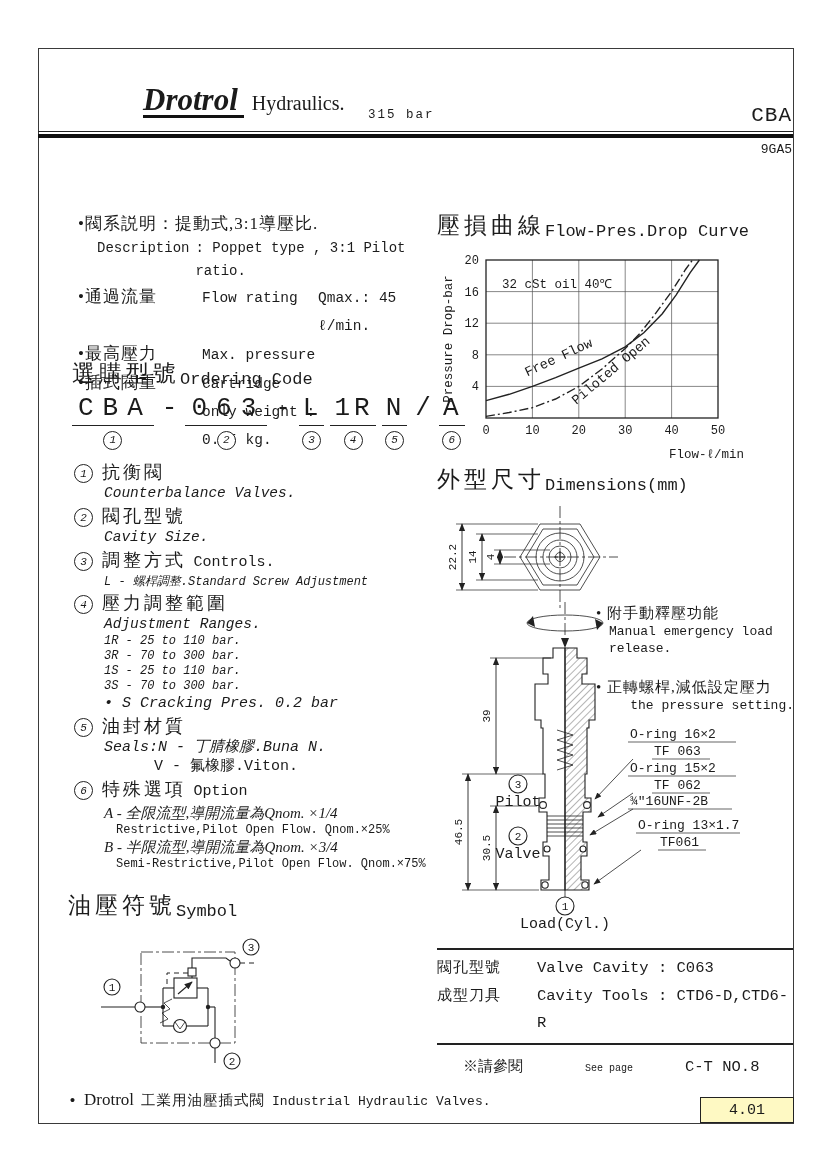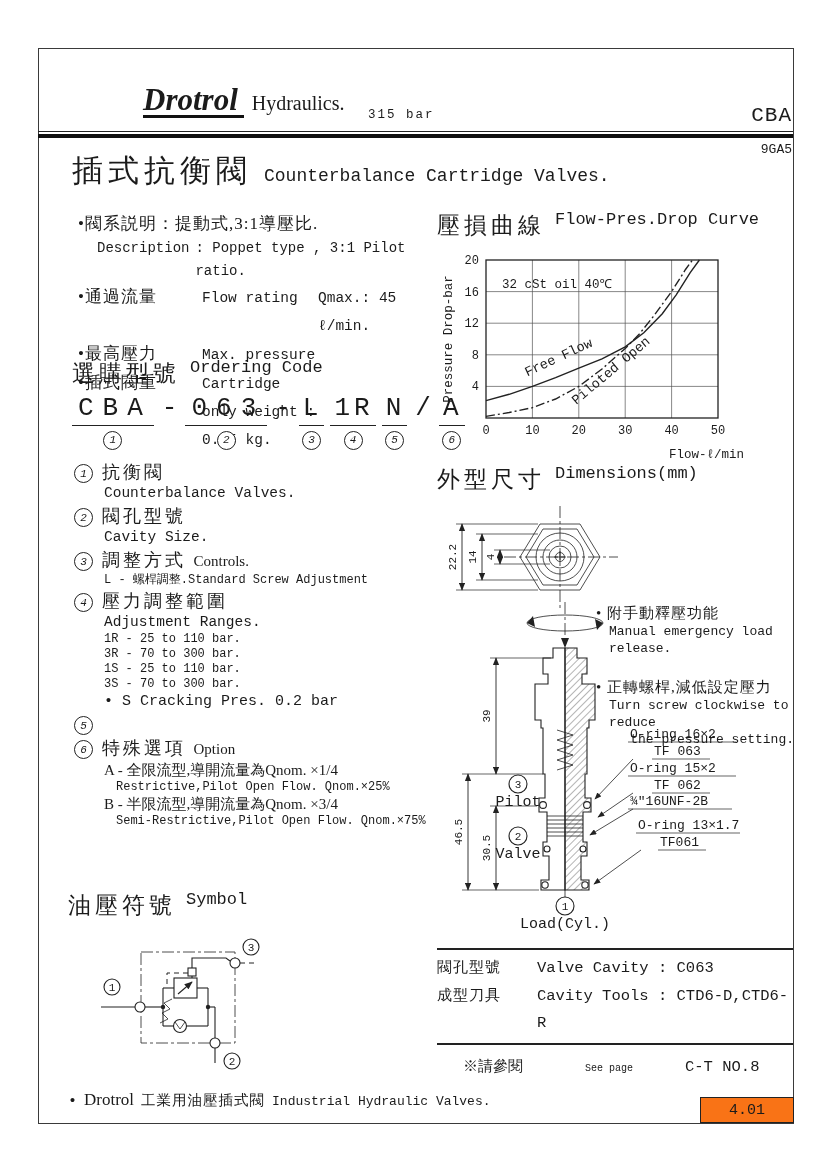--- a/index.html
+++ b/index.html
@@ -32,21 +32,21 @@
   .specs{left:78px;top:210px;width:360px;}
   .spec-line1{font-size:17px;letter-spacing:1px;line-height:27px;}
   .spec-line1b{display:flex;gap:6px;font-size:14px;line-height:23px;padding-left:14px;}
   .spec-line1b .lab{width:108px;text-align:right;}
   .spec-row{display:flex;align-items:baseline;line-height:28px;}
   .spec-zh{font-size:17px;letter-spacing:1px;width:124px;flex:none;}
   .spec-en{font-size:14.5px;width:116px;flex:none;}
   .spec-val{font-size:14.5px;}
 
   
-  .sec-head{display:flex;align-items:flex-start;gap:10px;white-space:nowrap;}
+  .sec-head{display:flex;align-items:flex-end;white-space:nowrap;}
   .sec-zh{font-size:23px;letter-spacing:4px;}
   .sec-en{font-size:17px;}
   .head-order{left:72px;top:358px;}
   .head-symbol{left:68px;top:890px;}
   .head-chart{left:437px;top:210px;}
   .head-dims{left:437px;top:464px;}
 
   
   .oc-line{left:72px;top:394px;display:flex;align-items:flex-start;}
   .oc-group{display:inline-flex;flex-direction:column;align-items:center;margin-right:6px;}
@@ -55,25 +55,25 @@
   .oc-sep{font-size:26px;line-height:1.15;margin:0 8px 0 2px;}
   .cnum{display:inline-flex;width:17px;height:17px;border:1px solid #222;border-radius:50%;
         align-items:center;justify-content:center;font-size:11px;flex:none;background:#fff;}
   .oc-group .cnum{margin-top:5px;}
 
   
   .items{left:74px;top:460px;width:364px;}
   .item{display:flex;gap:9px;margin-bottom:1px;}
   .item .cnum{margin-top:4px;}
   .item-zh{font-size:18px;letter-spacing:3px;line-height:24px;}
-  .inline-en{font-size:15px;letter-spacing:0;font-family:Liberation Serif, serif;}
+  .inline-en{font-size:15px;letter-spacing:0;}
   .item-en{font-size:14.5px;line-height:19px;}
   .item-small{font-size:12px;line-height:15px;}
   .item-bullet{font-size:15px;line-height:19px;}
-  .ind1{padding-left:2px;} .ind2{padding-left:14px;} .ind3{padding-left:52px;}
+  .ind1{padding-left:2px;font-style:italic;} .ind2{padding-left:14px;} .ind3{padding-left:52px;}
 
   
   svg text{fill:#1b1b1b;}
   .grid{stroke:#555;stroke-width:0.7;}
   .axis{fill:none;stroke:#222;stroke-width:1.3;}
   .curve{fill:none;stroke:#222;stroke-width:1.4;}
   .tick{font:12px "Liberation Mono","DejaVu Sans Mono",monospace;}
   .anno{font:12.5px "Liberation Mono","DejaVu Sans Mono",monospace;}
   .axlab{font:12.5px "Liberation Mono","DejaVu Sans Mono",monospace;}
   .clab{font:13.5px "Liberation Mono","DejaVu Sans Mono",monospace;}
@@ -113,42 +113,38 @@
   .see-en{font-size:10px;margin-left:48px;}
   .see-page{font-size:15.5px;margin-left:38px;}
 
   
   .footer{left:68px;top:1090px;display:flex;align-items:baseline;gap:7px;white-space:nowrap;}
   .foot-bullet{font-size:15px;}
   .foot-brand{font-family:"Liberation Serif","DejaVu Serif",serif;font-size:17px;}
   .foot-zh{font-size:14.5px;letter-spacing:1px;}
   .foot-en{font-size:13px;}
   .page-box{left:700px;top:1097px;width:92px;height:24px;border:1px solid #222;display:flex;
-            align-items:center;justify-content:center;font-size:15px;background:#f97316;}
+            align-items:center;justify-content:center;font-size:15px;background:#fef9c3;}
 </style>
 </head>
 <body>
 
 <div class="page">
   <div class="frame abs"></div>
 
   <div class="brand-row abs">
     <span class="brand">Drotrol</span>
     <span class="brand-suffix">Hydraulics.</span>
   </div>
   <div class="hdr-pressure abs">315 bar</div>
   <div class="hdr-series abs">CBA</div>
   <div class="rule-thin abs"></div>
   <div class="rule-thick abs"></div>
   <div class="hdr-code abs">9GA5</div>
 
-  <div class="title-row abs">
-    <span class="title-zh cjk">插式抗衡閥</span>
-    <span class="title-en">Counterbalance Cartridge Valves.</span>
-  </div>
 
   <div class="specs abs">
     <div class="spec-line1 cjk">•閥系説明：提動式,3:1導壓比.</div>
     <div class="spec-line1b">
       <span class="lab">Description</span>
       <span>: Poppet type , 3:1 Pilot ratio.</span>
     </div>
     <div class="spec-row">
       <span class="spec-zh cjk">•通過流量</span>
       <span class="spec-en">Flow rating</span>
@@ -249,20 +245,25 @@
         <div class="item-small ind1">3R - 70 to 300 bar.</div>
         <div class="item-small ind1">1S - 25 to 110 bar.</div>
         <div class="item-small ind1">3S - 70 to 300 bar.</div>
         <div class="item-bullet ind1">• S Cracking Pres. 0.2 bar</div>
       </div>
     </div>
     <div class="item">
       <span class="cnum">
           <i>5</i>
         </span>
+      <div>
+        <div class="item-zh cjk">油封材質</div>
+        <div class="item-bullet ind1">Seals:N - 丁腈橡膠.Buna N.</div>
+        <div class="item-bullet ind3">V - 氟橡膠.Viton.</div>
+      </div>
     </div>
     <div class="item">
       <span class="cnum">
           <i>6</i>
         </span>
       <div>
         <div class="item-zh cjk"><span>特殊選項</span> <span class="inline-en mono">Option</span></div>
         <div class="item-bullet ind1 cjk">A - 全限流型,導開流量為Qnom. ×1/4</div>
         <div class="item-small ind2">Restrictive,Pilot Open Flow. Qnom.×25%</div>
         <div class="item-bullet ind1 cjk">B - 半限流型,導開流量為Qnom. ×3/4</div>
@@ -454,21 +455,20 @@
     <line x1="188" y1="235" x2="292" y2="235" class="ext"></line>
     <text x="212" y="248" class="calltxt">TF061</text>
     <line x1="210" y1="252" x2="258" y2="252" class="ext"></line>
     <line x1="193" y1="252" x2="146" y2="286" class="thin" marker-end="url(#varr)"></line>
   </svg>
 
   <div class="notes abs">
     <div class="note-zh cjk">• 附手動釋壓功能</div>
     <div class="note-en">Manual emergency load release.</div>
     <div class="note-zh cjk" style="margin-top:21px;">• 正轉螺桿,減低設定壓力</div>
-    <div class="note-en">Turn screw clockwise to reduce</div>
     <div class="note-en right">the pressure setting.</div>
   </div>
 
   <div class="cavity abs">
     <div class="cavity-rows">
       <div class="cav-row">
         <span class="cav-zh cjk">閥孔型號</span>
         <span class="cav-en">Valve Cavity : C063</span>
       </div>
       <div class="cav-row">

